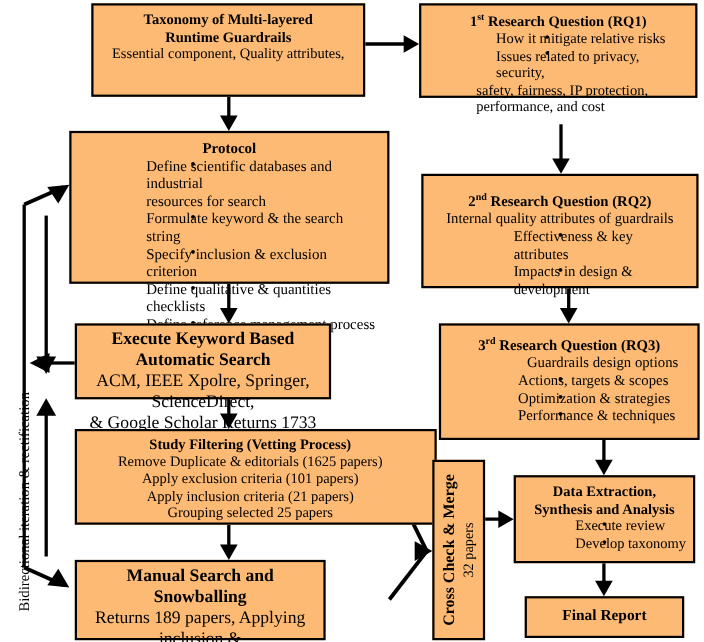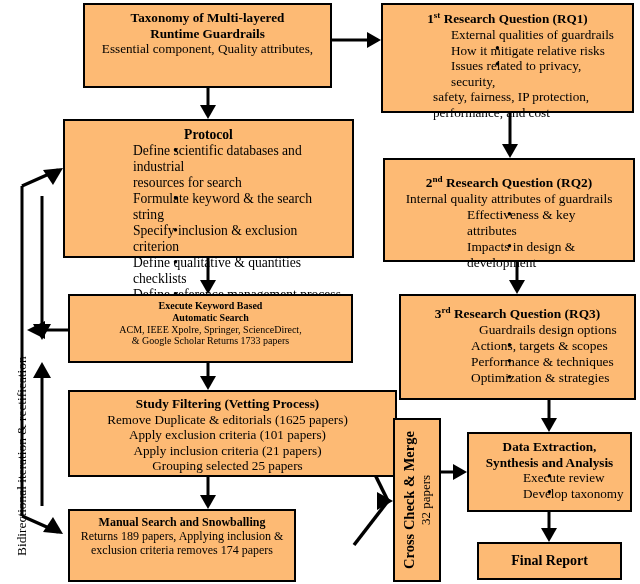--- a/index.html
+++ b/index.html
@@ -70,27 +70,27 @@
   
   .vtext {
     position: absolute;
     transform-origin: 0 0;
     white-space: nowrap;
     z-index: 6;
   }
 
   
   #box-taxonomy   { left: 83px;  top: 3px;   width: 249px; height: 85px;  padding: 5px 6px 0 6px; font-size: 13.2px; }
-  #box-rq1        { left: 381px; top: 3px;   width: 253px; height: 110px; padding: 5px 6px 0 6px; font-size: 13.2px; }
+  #box-rq1        { left: 381px; top: 3px;   width: 253px; height: 86px; padding: 5px 6px 0 6px; font-size: 13.2px; }
   #box-protocol   { left: 63px;  top: 119px; width: 291px; height: 139px; padding: 6px 8px 0 8px; font-size: 13.6px; }
   #box-rq2        { left: 383px; top: 158px; width: 252px; height: 104px; padding: 14px 6px 0 6px; font-size: 13.4px; }
-  #box-execute    { left: 68px;  top: 294px; width: 285px; height: 69px;  padding: 4px 5px 0 5px; font-size: 10px; }
+  #box-execute    { left: 68px;  top: 294px; width: 233px; height: 69px;  padding: 4px 5px 0 5px; font-size: 16px; }
   #box-rq3        { left: 399px; top: 294px; width: 237px; height: 106px; padding: 9px 6px 0 6px; font-size: 13.4px; }
   #box-filtering  { left: 68px;  top: 390px; width: 329px; height: 87px;  padding: 4px 15px 0 5px; font-size: 13.2px; }
-  #box-manual     { left: 68px;  top: 509px; width: 228px; height: 73px;  padding: 4px 5px 0 5px; font-size: 12px; }
+  #box-manual     { left: 68px;  top: 509px; width: 228px; height: 73px;  padding: 4px 5px 0 5px; font-size: 16px; }
   #box-cross      { left: 393px; top: 418px; width: 48px;  height: 164px; }
   #box-data       { left: 467px; top: 432px; width: 165px; height: 80px;  padding: 5px 4px 0 4px; font-size: 13.2px; }
   #box-final      { left: 477px; top: 542px; width: 145px; height: 38px;  padding: 9px 4px 0 4px; font-size: 14px; }
 
   
   #box-rq1 ul.bl   { padding-left: 62px; }
   #box-rq1 ul.bl > li::before { left: 44px; }
   #box-rq1 ul.bl > li.nb::before { content: ""; }
 
   #box-protocol ul.bl { padding-left: 60px; }
@@ -203,21 +203,20 @@
     <span class="title">Taxonomy of Multi-layered</span>
     <span class="title">Runtime Guardrails</span>
     <span class="sub">Essential component, Quality attributes,</span>
   </div>
 
   <div class="box" id="box-rq1">
     <span class="title center-line">
       <span>1</span><span class="sup">st</span><span> Research Question (RQ1)</span>
     </span>
     <ul class="bl">
-      <li class="nb">External qualities of guardrails</li>
       <li class="b">How it mitigate relative risks</li>
       <li class="b">Issues related to privacy, security,</li>
       <li class="nb" style="margin-left:-18px;">safety, fairness, IP protection,</li>
       <li class="nb" style="margin-left:-18px;">performance, and cost</li>
     </ul>
   </div>
 
   <div class="box" id="box-protocol">
     <span class="title">Protocol</span>
     <ul class="bl">
@@ -248,22 +247,22 @@
     <span class="sub">&amp; Google Scholar Returns 1733 papers</span>
   </div>
 
   <div class="box" id="box-rq3">
     <span class="title center-line">
       <span>3</span><span class="sup">rd</span><span> Research Question (RQ3)</span>
     </span>
     <ul class="bl">
       <li class="nb" style="padding-left:8px;">Guardrails design options</li>
       <li class="b">Actions, targets &amp; scopes</li>
+      <li class="b">Optimization &amp;  strategies</li>
       <li class="b">Performance &amp; techniques</li>
-      <li class="b">Optimization &amp;  strategies</li>
     </ul>
   </div>
 
   <div class="box" id="box-filtering">
     <span class="title">Study Filtering (Vetting Process)</span>
     <span class="sub">Remove Duplicate &amp; editorials (1625 papers)</span>
     <span class="sub">Apply exclusion criteria  (101 papers)</span>
     <span class="sub">Apply  inclusion criteria  (21  papers)</span>
     <span class="sub">Grouping selected 25 papers</span>
   </div>

